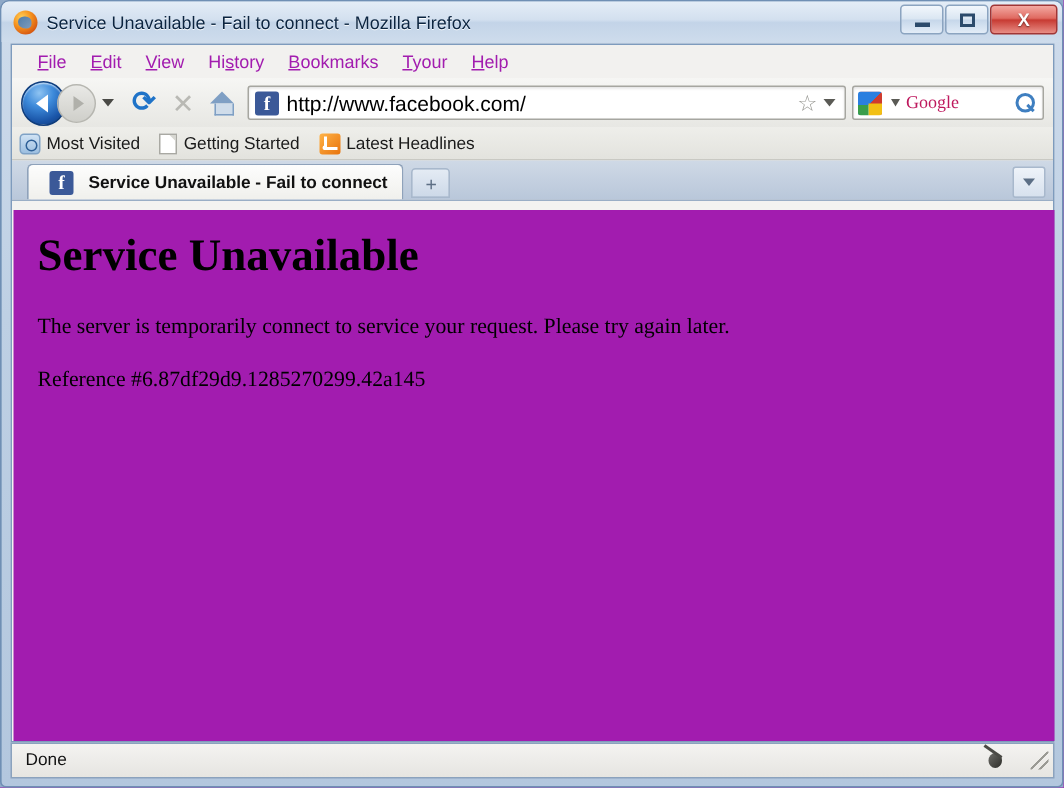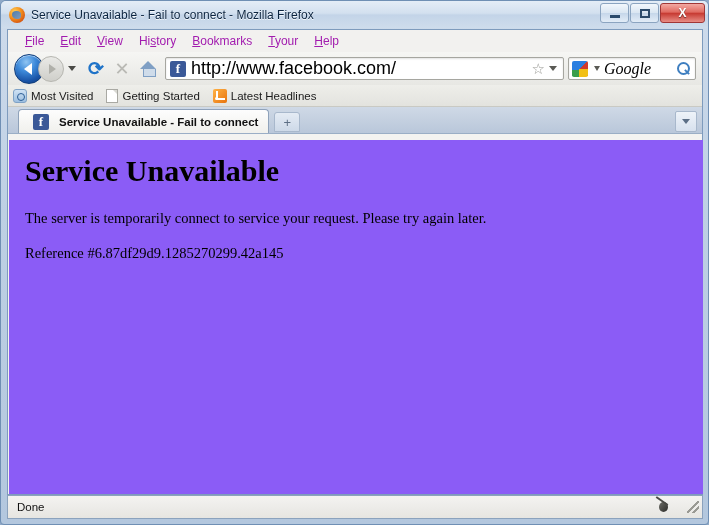--- a/index.html
+++ b/index.html
@@ -132,21 +132,21 @@
     background:#fff; border:1px solid #a6a6a0;
     border-radius:2px; display:flex; align-items:center;
     box-shadow:inset 0 1px 2px rgba(0,0,0,.12);
   }
   .fav-fb {
     width:16px;height:16px;margin:0 5px 0 4px;flex:none;
     background:#3b5998; border-radius:2px; color:#fff;
     font-family:"Liberation Serif", serif; font-weight:bold; font-size:13px;
     line-height:15px; text-align:center;
   }
-  .urltext { font-size:18px; color:#000; flex:1; white-space:nowrap; overflow:hidden; }
+  .urltext { font-size:14px; color:#000; flex:1; white-space:nowrap; overflow:hidden; }
   .starbtn { font-size:15px; color:#9a9a95; padding:0 4px; }
   .urldrop {
     width:0;height:0;margin-right:6px;
     border-left:4px solid transparent;border-right:4px solid transparent;
     border-top:5px solid #5a5a55;
   }
 
   .searchbar {
     width:128px; height:23px;
     background:#fff; border:1px solid #a6a6a0; border-radius:2px;
@@ -162,21 +162,21 @@
     overflow:hidden;
   }
   .gicon:before{content:"";position:absolute;right:0;bottom:0;width:9px;height:8px;background:#f2c014;}
   .gicon:after{content:"";position:absolute;left:0;bottom:0;width:7px;height:7px;background:#3a9e4a;}
   .sdrop {
     width:0;height:0;margin:0 4px;
     border-left:3.5px solid transparent;border-right:3.5px solid transparent;
     border-top:5px solid #5a5a55;
   }
   .splaceholder {
-    flex:1; font-size:16px; color:#000000; font-style:italic;
+    flex:1; font-size:12px; color:#be185d; 
     font-family:"Liberation Serif", serif;
   }
   .magnifier {
     width:18px;height:18px;margin-right:3px;flex:none;position:relative;
   }
   .magnifier:before{
     content:""; position:absolute; left:3px; top:2px; width:9px;height:9px;
     border:2px solid #3f7fc0; border-radius:50%;
   }
   .magnifier:after{
@@ -251,21 +251,21 @@
     display:flex;align-items:center;justify-content:center;
   }
   .tablist span{
     width:0;height:0;border-left:4px solid transparent;border-right:4px solid transparent;
     border-top:5px solid #5c6f86;
   }
 
   
   .page {
     position:absolute; left:1px; top:110px; width:694px; height:354px;
-    background:#8b5cf6; padding:14px 16px;
+    background:#a21caf; padding:14px 16px;
     overflow:hidden;
   }
   .page h1 {
     font-family:"Liberation Serif", serif;
     font-size:30px; font-weight:bold; color:#000; margin-bottom:22px;
   }
   .page p {
     font-family:"Liberation Serif", serif;
     font-size:14.5px; color:#000; margin-bottom:18px;
   }

